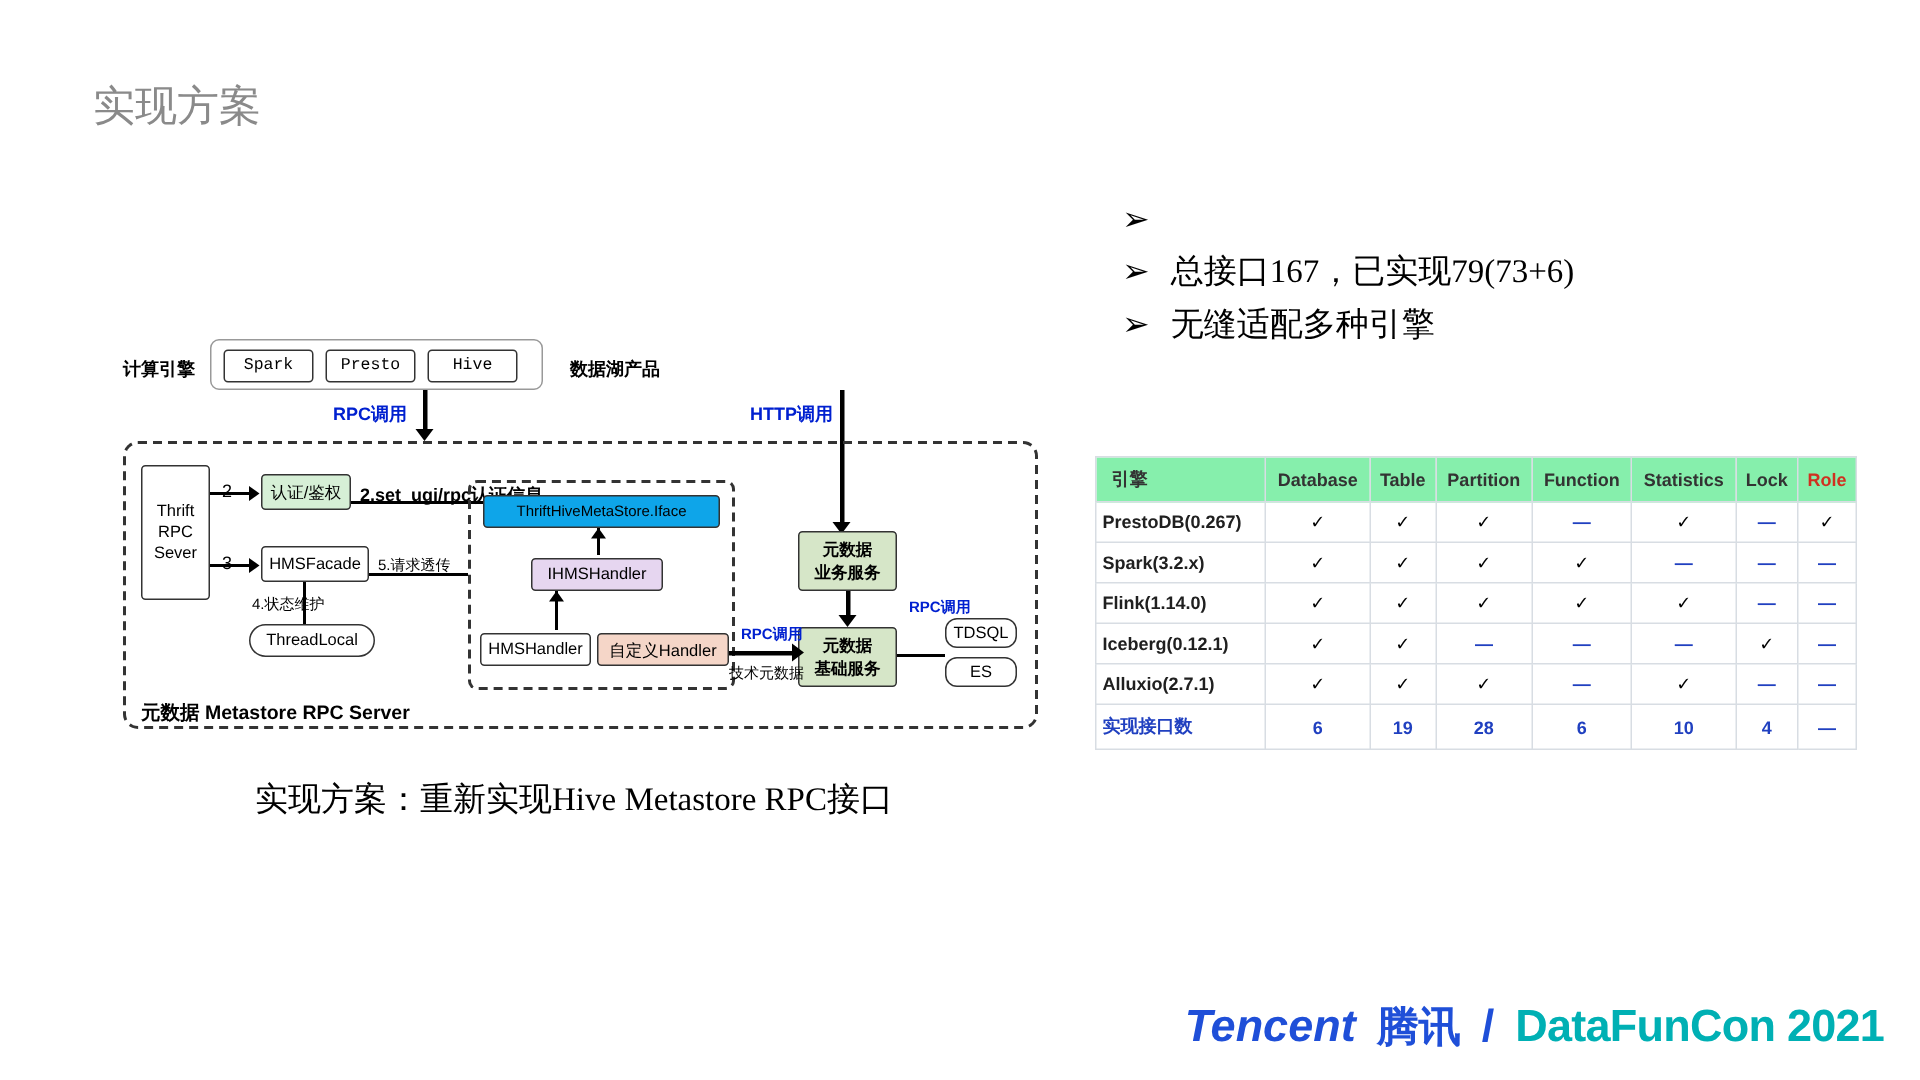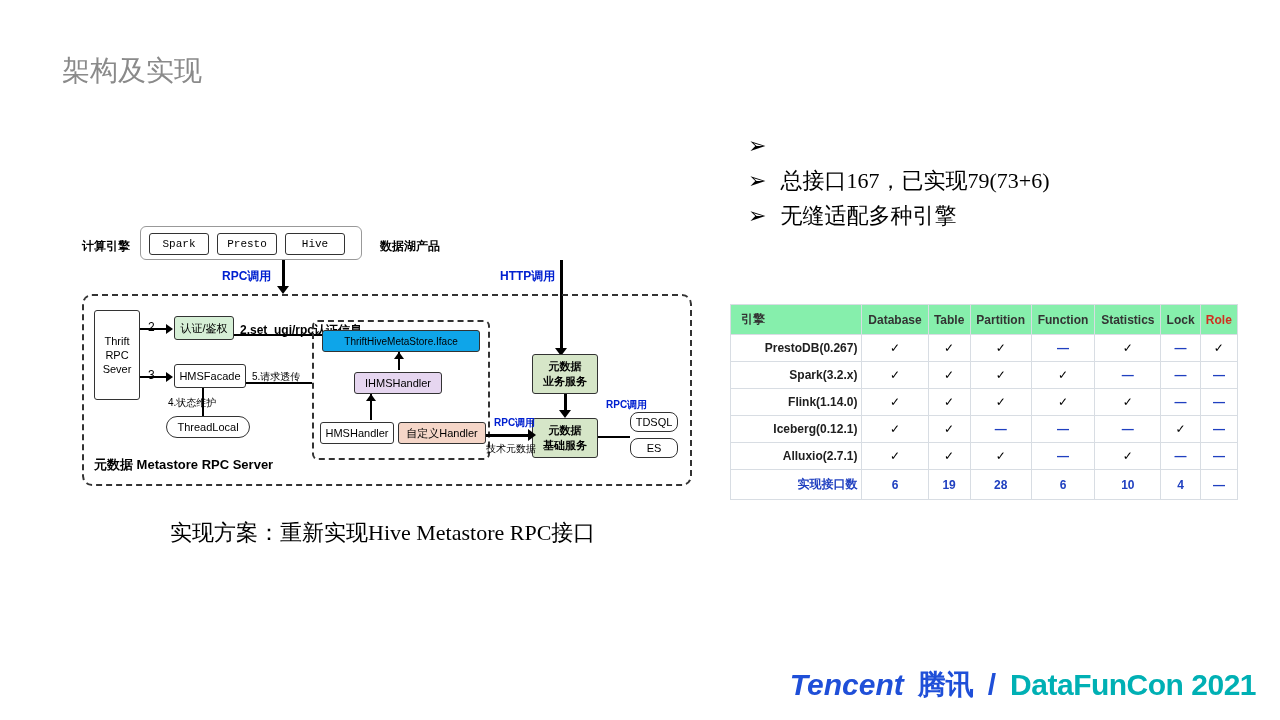--- a/index.html
+++ b/index.html
@@ -22,37 +22,37 @@
   .group { border: 1px solid #999; border-radius: 6px; position: absolute; font-family: Liberation Mono, monospace; }
   .dashgrp { border: 2px dashed #333; border-radius: 10px; position: absolute; }
   .arrowline { position: absolute; background: #000; }
   .arrowhead { position: absolute; width: 0; height: 0; }
 
   
   .tbl { position: absolute; left: 730px; top: 304px; width: 508px; border-collapse: collapse; font-size: 12px; }
   .tbl th, .tbl td { border: 1px solid #d8dde3; padding: 6px 4px; text-align: center; }
   .tbl th { background: #86efac; font-weight: bold; color: #333; }
   .tbl th:first-child { text-align: left; padding-left: 10px; }
-  .tbl td:first-child { text-align: right; padding-left: 26px; font-weight: bold; color: #202020; }
+  .tbl td:first-child { text-align: left; padding-left: 4px; font-weight: bold; color: #202020; }
   .tbl .role-h { color: #d03020; }
   .tbl .dash { color: #2040c0; font-weight: bold; }
   .tbl .lastrow td { font-weight: bold; color: #2040c0; margin-top: 23px; }
   .tbl .lastrow td:first-child { color: #2040c0; }
 
   
   .footer { position: absolute; right: 24px; bottom: 16px; display: flex; align-items: center; gap: 14px; }
   .tencent { font-family: Arial; font-size: 30px; font-weight: bold; font-style: italic; color: #1f4fd8; }
   .tencent-cn { font-size: 28px; color: #1f4fd8; font-weight: bold; }
   .slash { font-size: 30px; color: #1f4fd8; font-weight: bold; }
   .datafun { font-family: Arial; font-size: 30px; font-weight: 900; color: #00b0b4; letter-spacing: -0.5px; }
 </style>
 </head>
 <body>
 
-<div class="title">架构及实现</div>
+<div class="title">实现方案</div>
 
 <div class="bullets">
   <div class="row">
       <span class="arrow">➢</span>
     </div>
   <div class="row">
       <span class="arrow">➢</span>
       <span>总接口167，已实现79(73+6)</span>
     </div>
   <div class="row">
@@ -131,21 +131,21 @@
 
   <span class="lbl blue" style="left:412px;top:196px;font-size:10px">RPC调用</span>
   <div class="arrowline" style="left:404px;top:214px;width:46px;height:3px"></div>
   <div class="arrowhead" style="left:446px;top:209px;border-top:6px solid transparent;border-bottom:6px solid transparent;border-left:8px solid #000"></div>
   <span class="lbl" style="left:404px;top:222px;font-weight:normal;font-size:10px">技术元数据</span>
 
   <div class="box" style="left:548px;top:192px;width:48px;height:20px;border-radius:8px">TDSQL</div>
   <div class="box" style="left:548px;top:218px;width:48px;height:20px;border-radius:8px">ES</div>
   <div class="arrowline" style="left:516px;top:216px;width:32px;height:2px"></div>
 
-  <span class="lbl" style="left:12px;top:236px;font-size:13px">元数据 Metastore RPC Server</span>
+  <span class="lbl" style="left:12px;top:246px;font-size:13px">元数据 Metastore RPC Server</span>
 </div>
 
 <table class="tbl">
   <thead>
       <tr>
     <th>引擎</th>
     <th>Database</th>
     <th>Table</th>
     <th>Partition</th>
     <th>Function</th>

